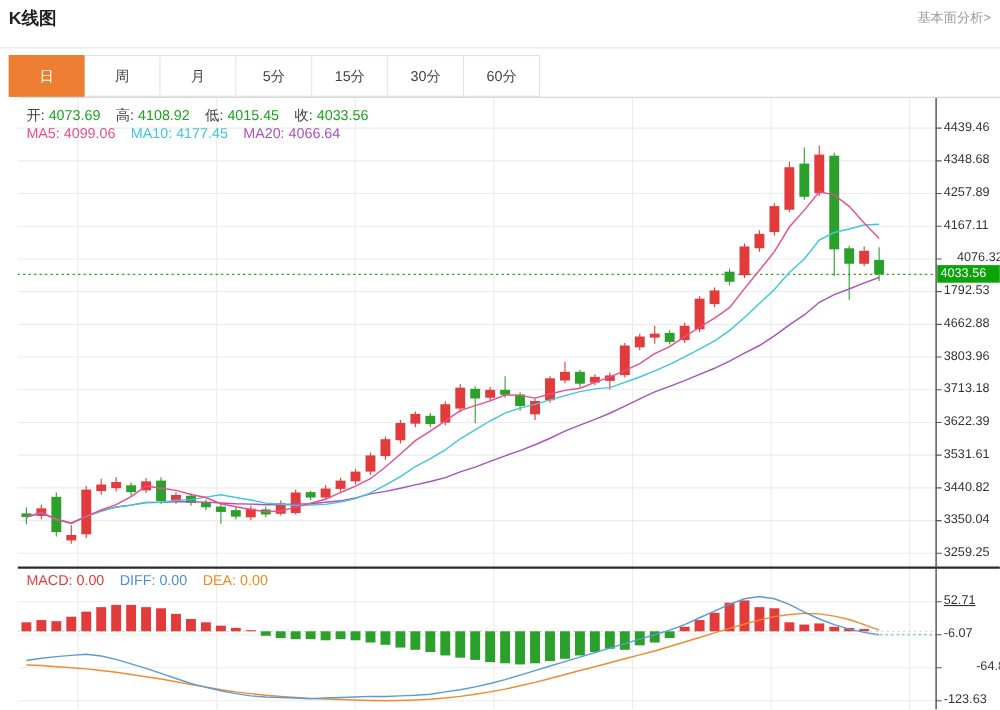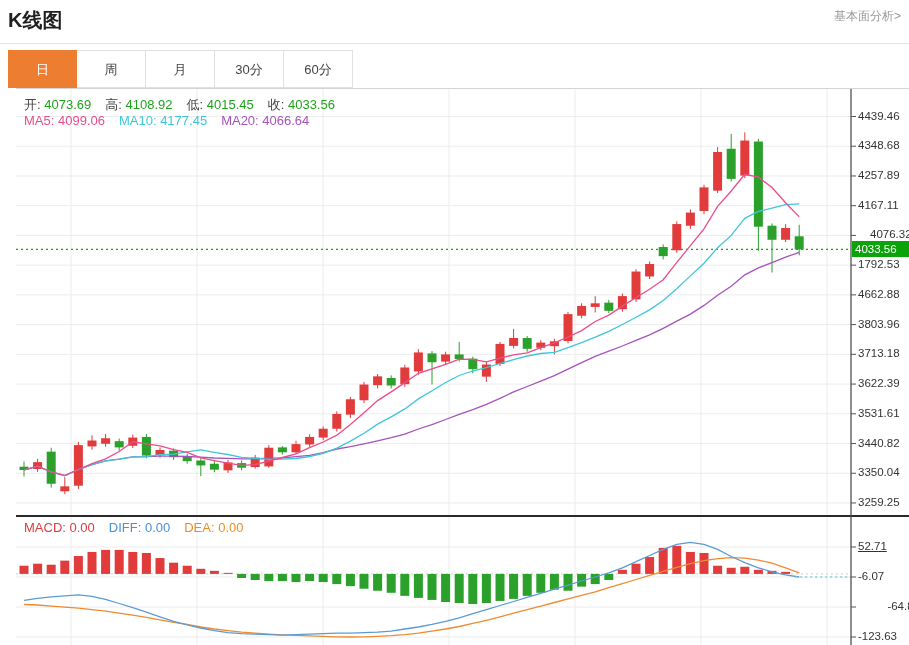--- a/index.html
+++ b/index.html
@@ -1,18 +1,18 @@
 <!DOCTYPE html>
 <html><head>
 <meta charset="utf-8">
 <style>
   html,body{margin:0;padding:0;background:#fff;font-family:"Liberation Sans",sans-serif;}
   .page{position:relative;width:909px;height:645px;overflow:hidden;background:#fff;}
   .header{position:absolute;top:0;left:0;width:909px;height:44px;border-bottom:1px solid #e3e3e3;box-sizing:border-box;}
-  .title{position:absolute;left:8px;top:7px;font-size:20px;font-weight:bold;color:#1f1f1f;}
+  .title{position:absolute;left:8px;top:7px;font-size:16px;font-weight:bold;color:#1f1f1f;}
   .link{position:absolute;right:8px;top:8px;font-size:12px;color:#999;text-decoration:none;cursor:pointer;}
   .tabs{position:absolute;top:50px;left:8px;height:38px;display:flex;}
   .tab{width:69px;height:38px;line-height:38px;text-align:center;font-size:13px;color:#444;
        background:#fff;border:1px solid #e0e0e0;border-left:none;box-sizing:border-box;cursor:pointer;}
   .tab:first-child{border-left:1px solid #e0e0e0;}
   .tab.active{background:#ed7d31;border-color:#ed7d31;color:#fff;}
   .chart{position:absolute;top:88px;left:16px;width:909px;height:426px;border-top:1px solid #d5d5d5;box-sizing:border-box;}
   .infoline{position:absolute;left:8px;font-size:13px;white-space:nowrap;}
   .infoline span{margin-right:14px;}
   .ylab{position:absolute;font-size:11.5px;color:#333;left:842px;width:62px;}
@@ -24,20 +24,22 @@
 
 <div class="page">
   <div class="header">
     <div class="title">K线图</div>
     <a class="link">基本面分析&gt;</a>
   </div>
   <div class="tabs" id="tabs">
       <div class="tab active">日</div>
       <div class="tab">周</div>
       <div class="tab">月</div>
+      <div class="tab">5分</div>
+      <div class="tab">15分</div>
       <div class="tab">30分</div>
       <div class="tab">60分</div>
     </div>
   <div class="chart" id="chartwrap">
     <svg id="svg" width="909" height="557">
         <line x1="55" y1="0" x2="55" y2="557" stroke="#ececec" stroke-width="1"></line>
         <line x1="181" y1="0" x2="181" y2="557" stroke="#ececec" stroke-width="1"></line>
         <line x1="307" y1="0" x2="307" y2="557" stroke="#ececec" stroke-width="1"></line>
         <line x1="433" y1="0" x2="433" y2="557" stroke="#ececec" stroke-width="1"></line>
         <line x1="559" y1="0" x2="559" y2="557" stroke="#ececec" stroke-width="1"></line>

